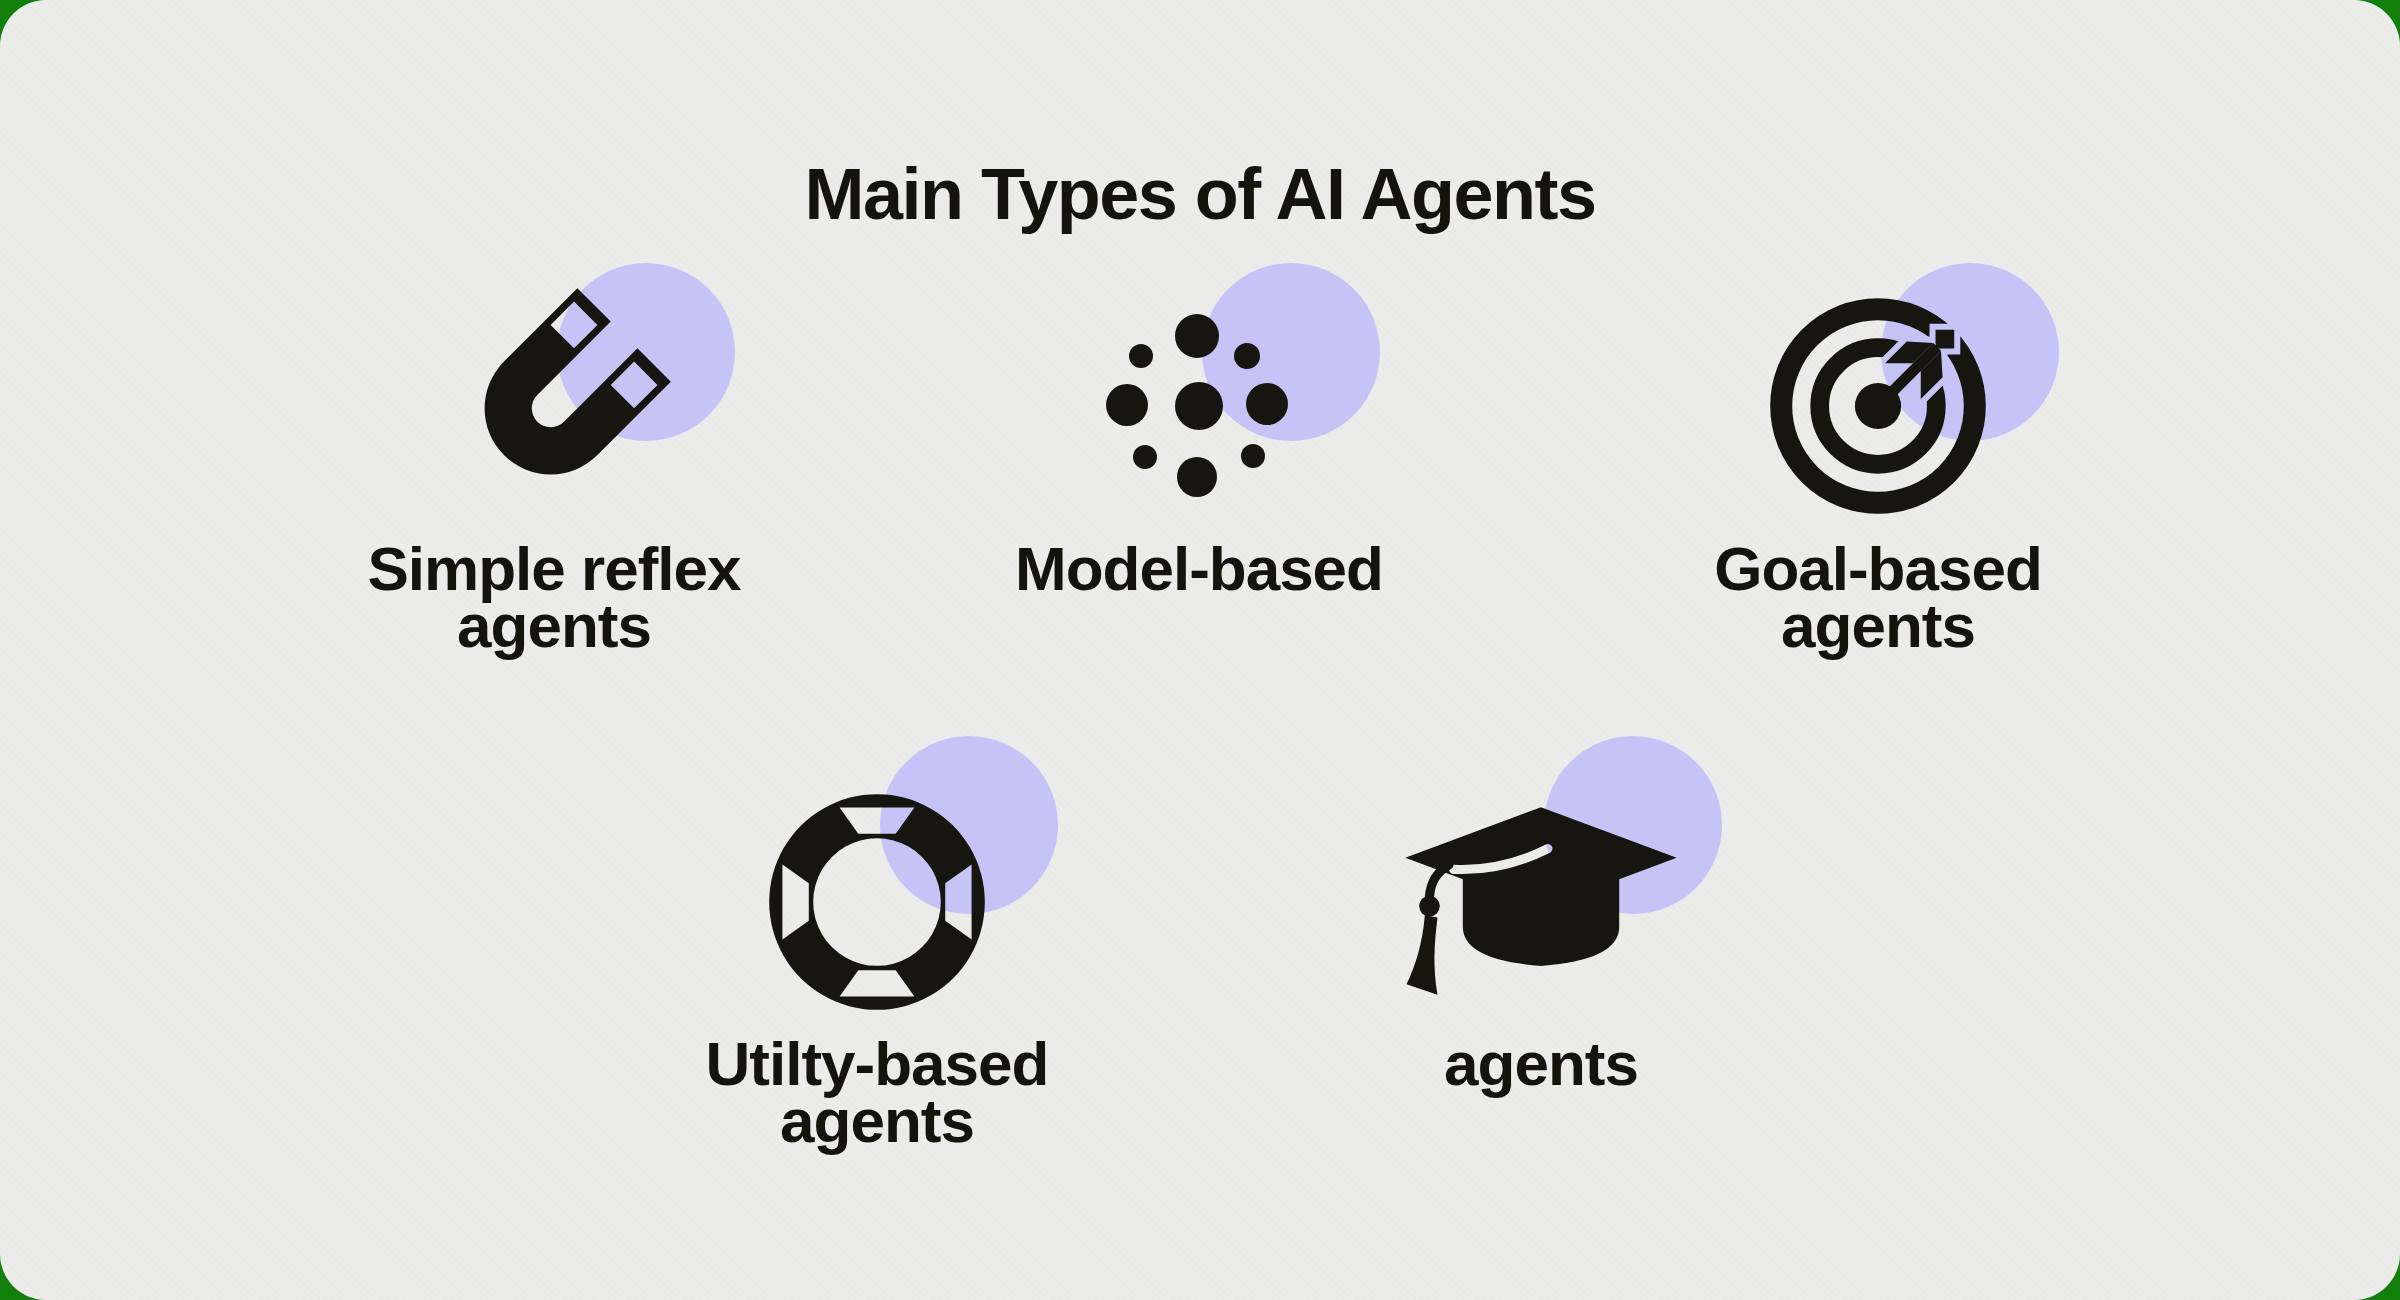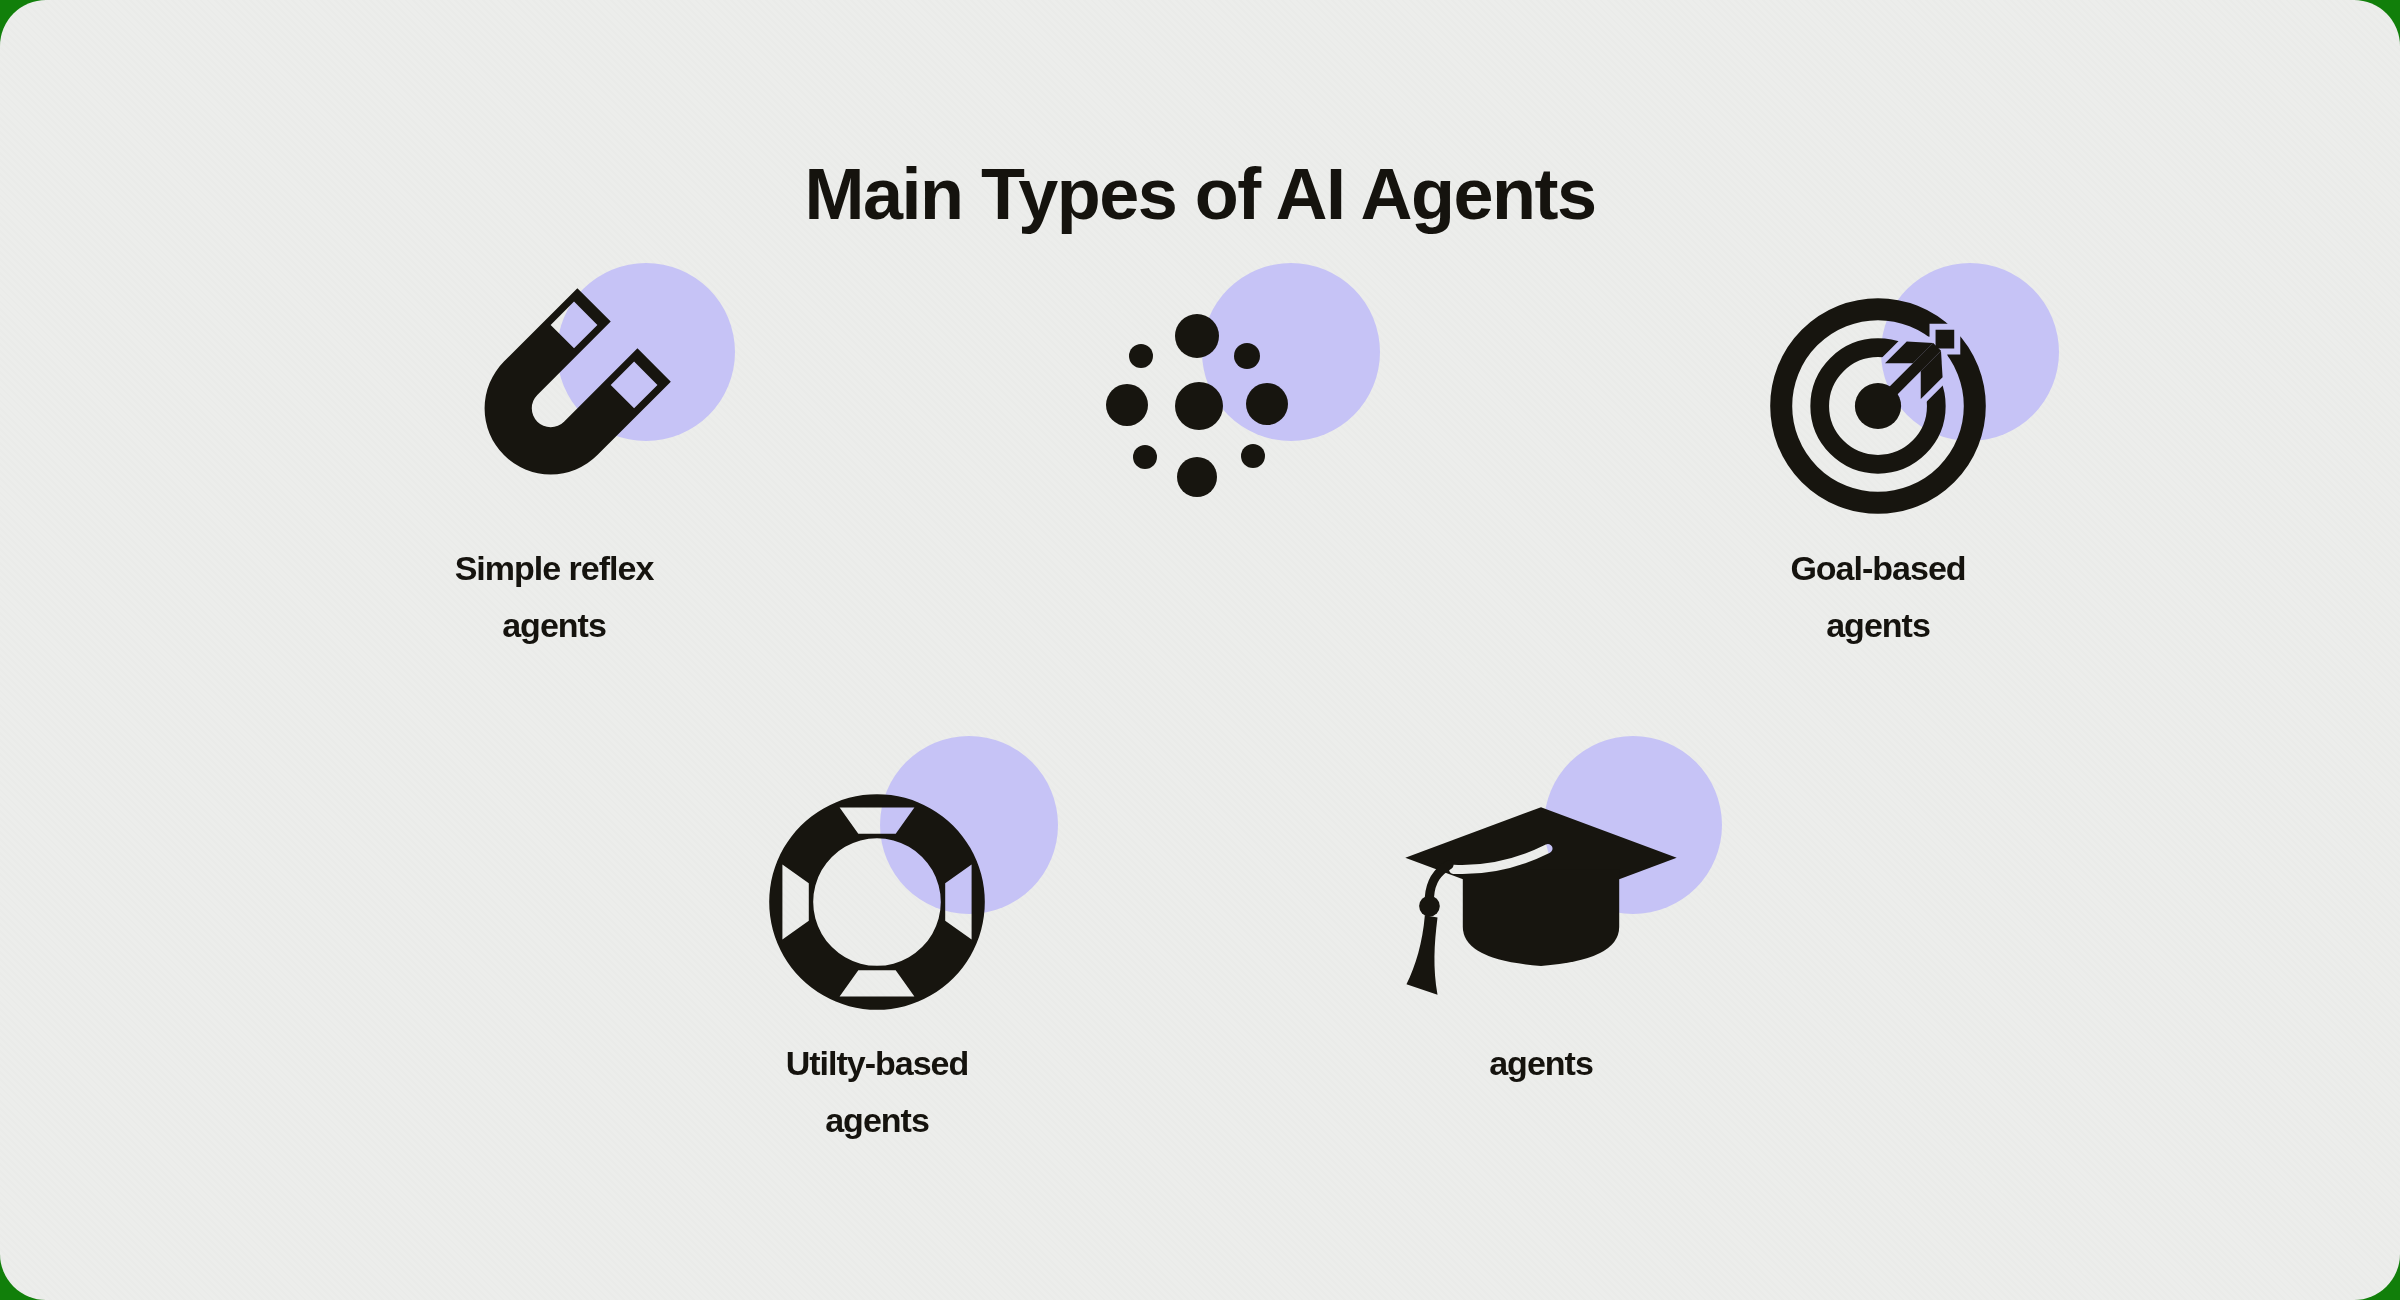--- a/index.html
+++ b/index.html
@@ -74,21 +74,21 @@
 
   .icon { position: absolute; left: 50%; }
   .icon-magnet { width: 236px; height: 236px; top: 36px; margin-left: -118px; }
   .icon-dots   { width: 200px; height: 200px; top: 55px; margin-left: -100px; }
   .icon-target { width: 220px; height: 220px; top: 45px; margin-left: -110px; }
   .icon-buoy   { width: 220px; height: 220px; top: 44px; margin-left: -110px; }
   .icon-cap    { width: 276px; height: 230px; top: 50px; margin-left: -138px; }
 
   .label {
     margin-top: 17px;
-    font-size: 34px;
+    font-size: 62px;
     line-height: 57px;
     font-weight: 700;
     letter-spacing: -1px;
     color: var(--text-black, #15130E);
   }
   .row2 .label { margin-top: 15px; }
 
   svg .ink { fill: var(--icon-black, #17150F); }
 </style>
 </head>
@@ -125,20 +125,21 @@
           <circle cx="28" cy="99" r="21"></circle>
           <circle cx="100" cy="100" r="24"></circle>
           <circle cx="168" cy="98" r="21"></circle>
           <circle cx="46" cy="151" r="12"></circle>
           <circle cx="98" cy="171" r="20"></circle>
           <circle cx="154" cy="150" r="12"></circle>
         </g>
       </svg>
     </div>
     <div class="label">
+      <div>Model-based</div>
     </div>
   </div>
 
   <div class="item c3 row1">
     <div class="art">
       <span class="circle"></span>
       <svg class="icon icon-target" viewBox="0 0 200 200">
         <defs>
           <mask id="arrowhalo" maskUnits="userSpaceOnUse" x="0" y="0" width="200" height="200">
             <rect x="0" y="0" width="200" height="200" fill="#fff"></rect>

